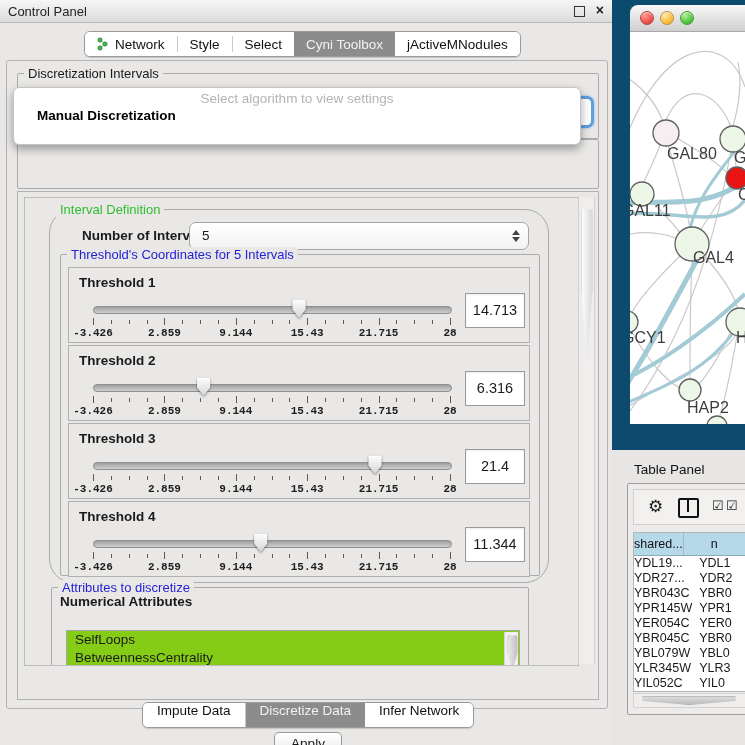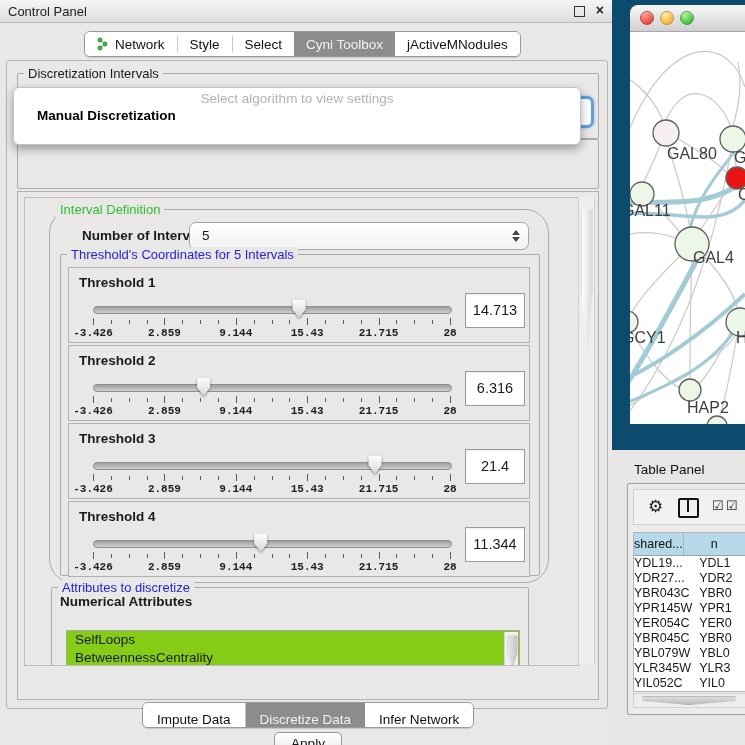--- a/index.html
+++ b/index.html
@@ -89,21 +89,21 @@
   #attr-scroll{position:absolute;right:1px;top:1px;width:13px;height:54px;background:#f0f0f0;border-left:1px solid #d5d5d5;}
   #attr-scroll .thumb{position:absolute;left:2px;top:2px;width:9px;height:34px;border-radius:5px;
     background:linear-gradient(90deg,#e9e9e9,#c2c2c2);border:1px solid #adadad;}
 
   #apply-btn{left:50%;transform:translateX(-50%);top:540px;width:66px;height:22px;line-height:22px;text-align:center;
     background:linear-gradient(#ffffff,#e8e8e8);border:1px solid #9b9b9b;border-radius:5px;font-size:13.5px;}
 
   
   #bottom-tabs{left:142px;top:702px;height:24px;display:flex;border:1px solid #9a9a9a;border-radius:6px;
     background:#fff;overflow:hidden;z-index:10;box-shadow:0 1px 1px rgba(0,0,0,.15);}
-  .btab{display:flex;align-items:flex-end;padding:0 14px;font-size:13.5px;color:#111;background:#fff;border-right:1px solid #c9c9c9;}
+  .btab{display:flex;align-items:flex-start;padding:0 14px;font-size:13.5px;color:#111;background:#fff;border-right:1px solid #c9c9c9;}
   .btab:last-child{border-right:none;}
   .btab.sel{background:#8c8c8c;color:#f2f2f2;border-right:none;}
 
   
   #right-top{left:612px;top:0;width:133px;height:450px;background:#0c4a6e;}
   #net-window{left:18px;top:5px;width:115px;height:419px;}
   #net-titlebar{left:0;top:0;width:115px;height:26px;border-top-left-radius:8px;
     background:linear-gradient(#f8f8f8,#cfcfcf);border-bottom:1px solid #a9a9a9;}
   .tl{position:absolute;top:6px;width:12px;height:12px;border-radius:50%;box-shadow:inset 0 1px 1px rgba(255,255,255,.7);}
   #tl-red{left:10px;background:radial-gradient(circle at 35% 30%,#ff9a92,#f0524a 60%,#c93b33);border:1px solid #b5423c;}

